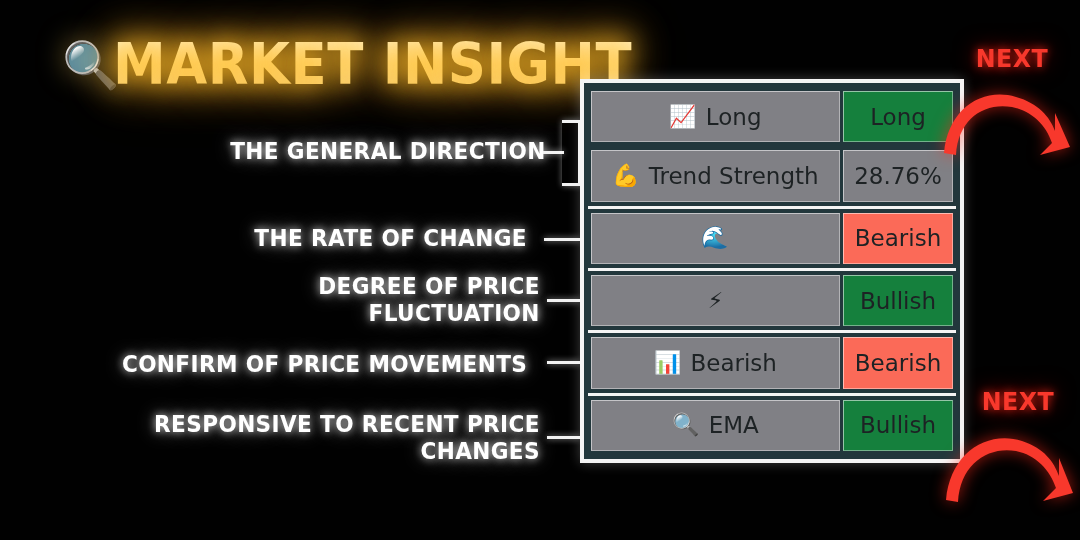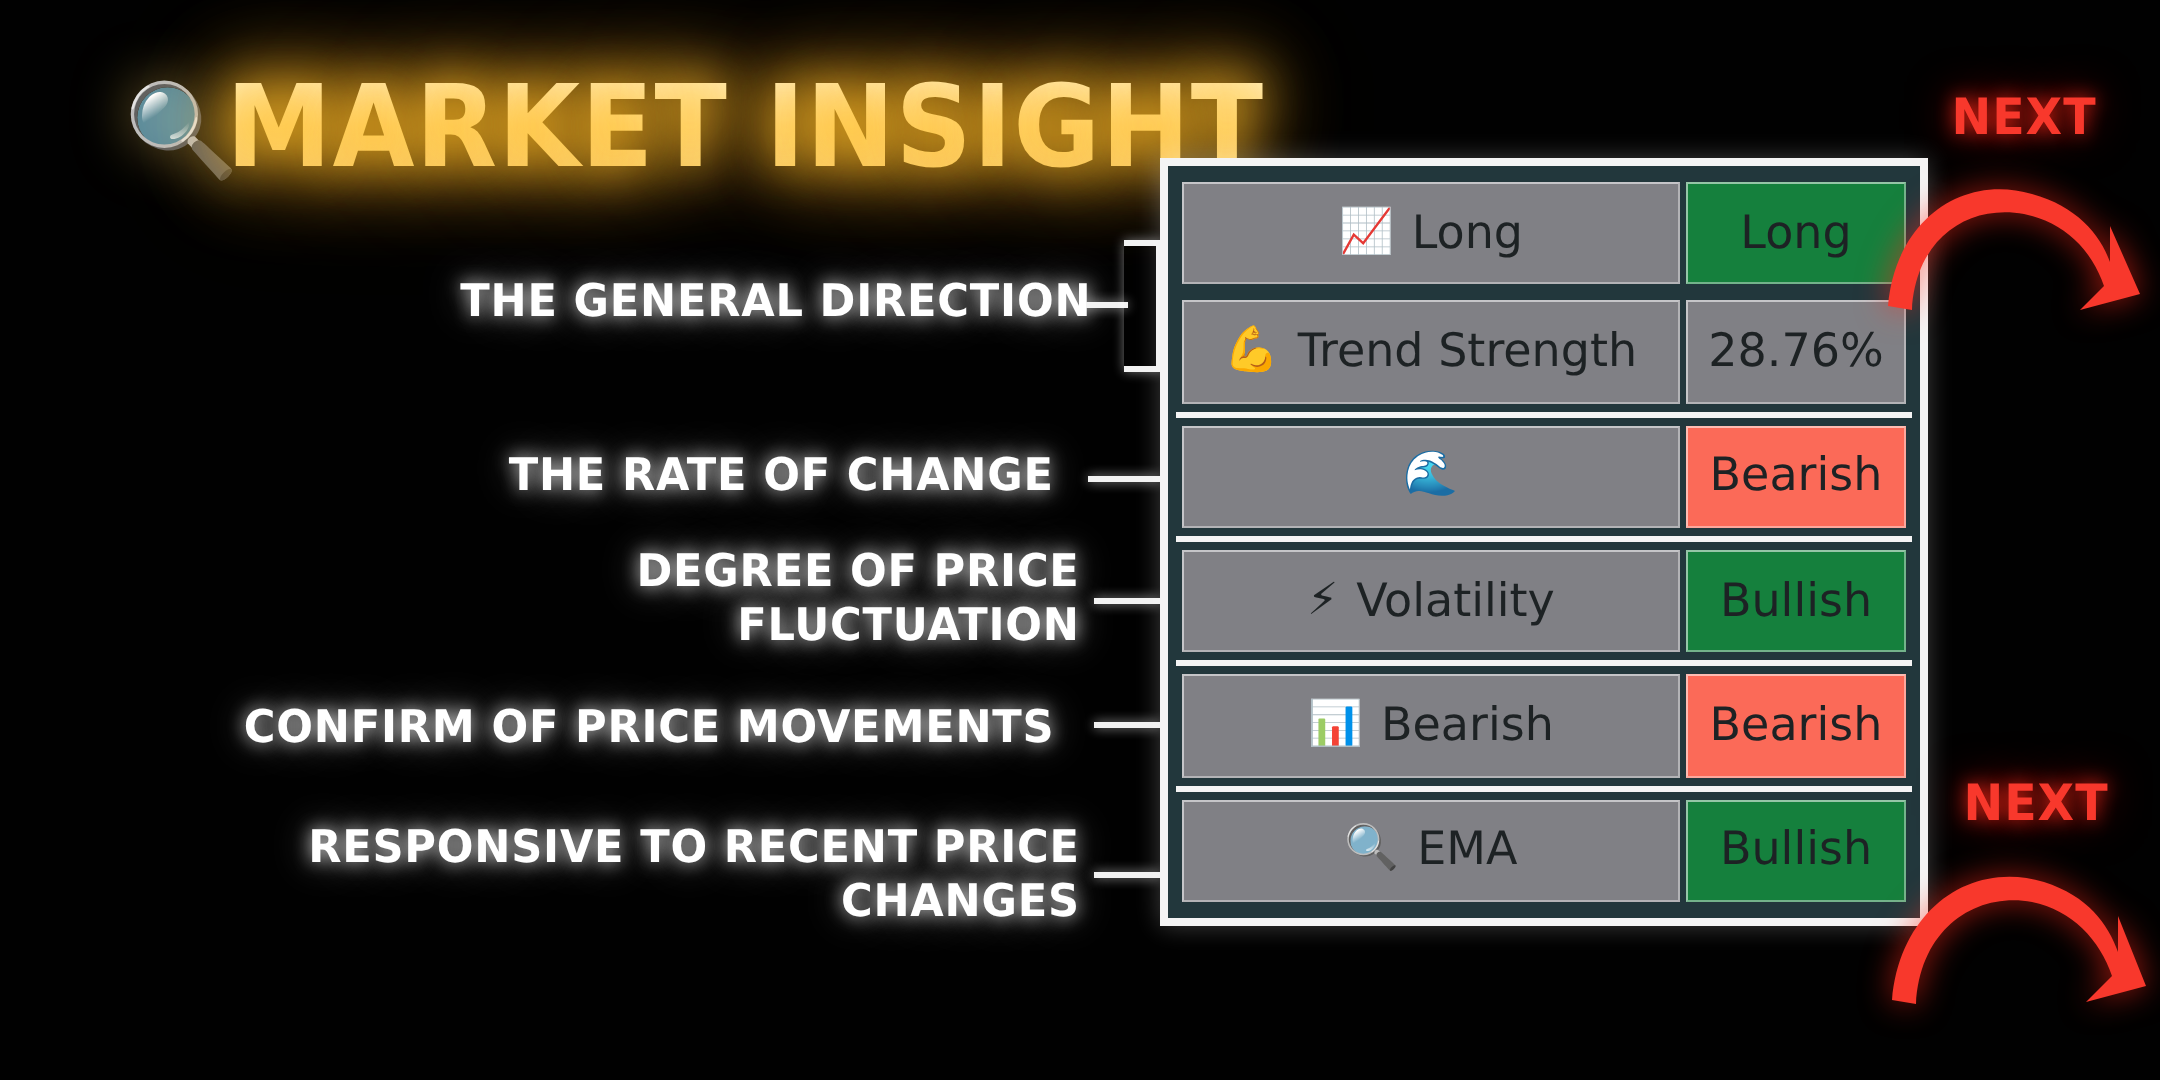--- a/index.html
+++ b/index.html
@@ -225,21 +225,20 @@
             <span class="emoji">🌊</span>
           </div>
           <div class="cell value-cell red">Bearish</div>
         </div>
       </div>
 
       <div class="row-group">
         <div class="t-row">
           <div class="cell label-cell">
             <span class="emoji">⚡</span>
-            <span>Volatility</span>
           </div>
           <div class="cell value-cell green">Bullish</div>
         </div>
       </div>
 
       <div class="row-group">
         <div class="t-row">
           <div class="cell label-cell">
             <span class="emoji">📊</span>
             <span>Bearish</span>

